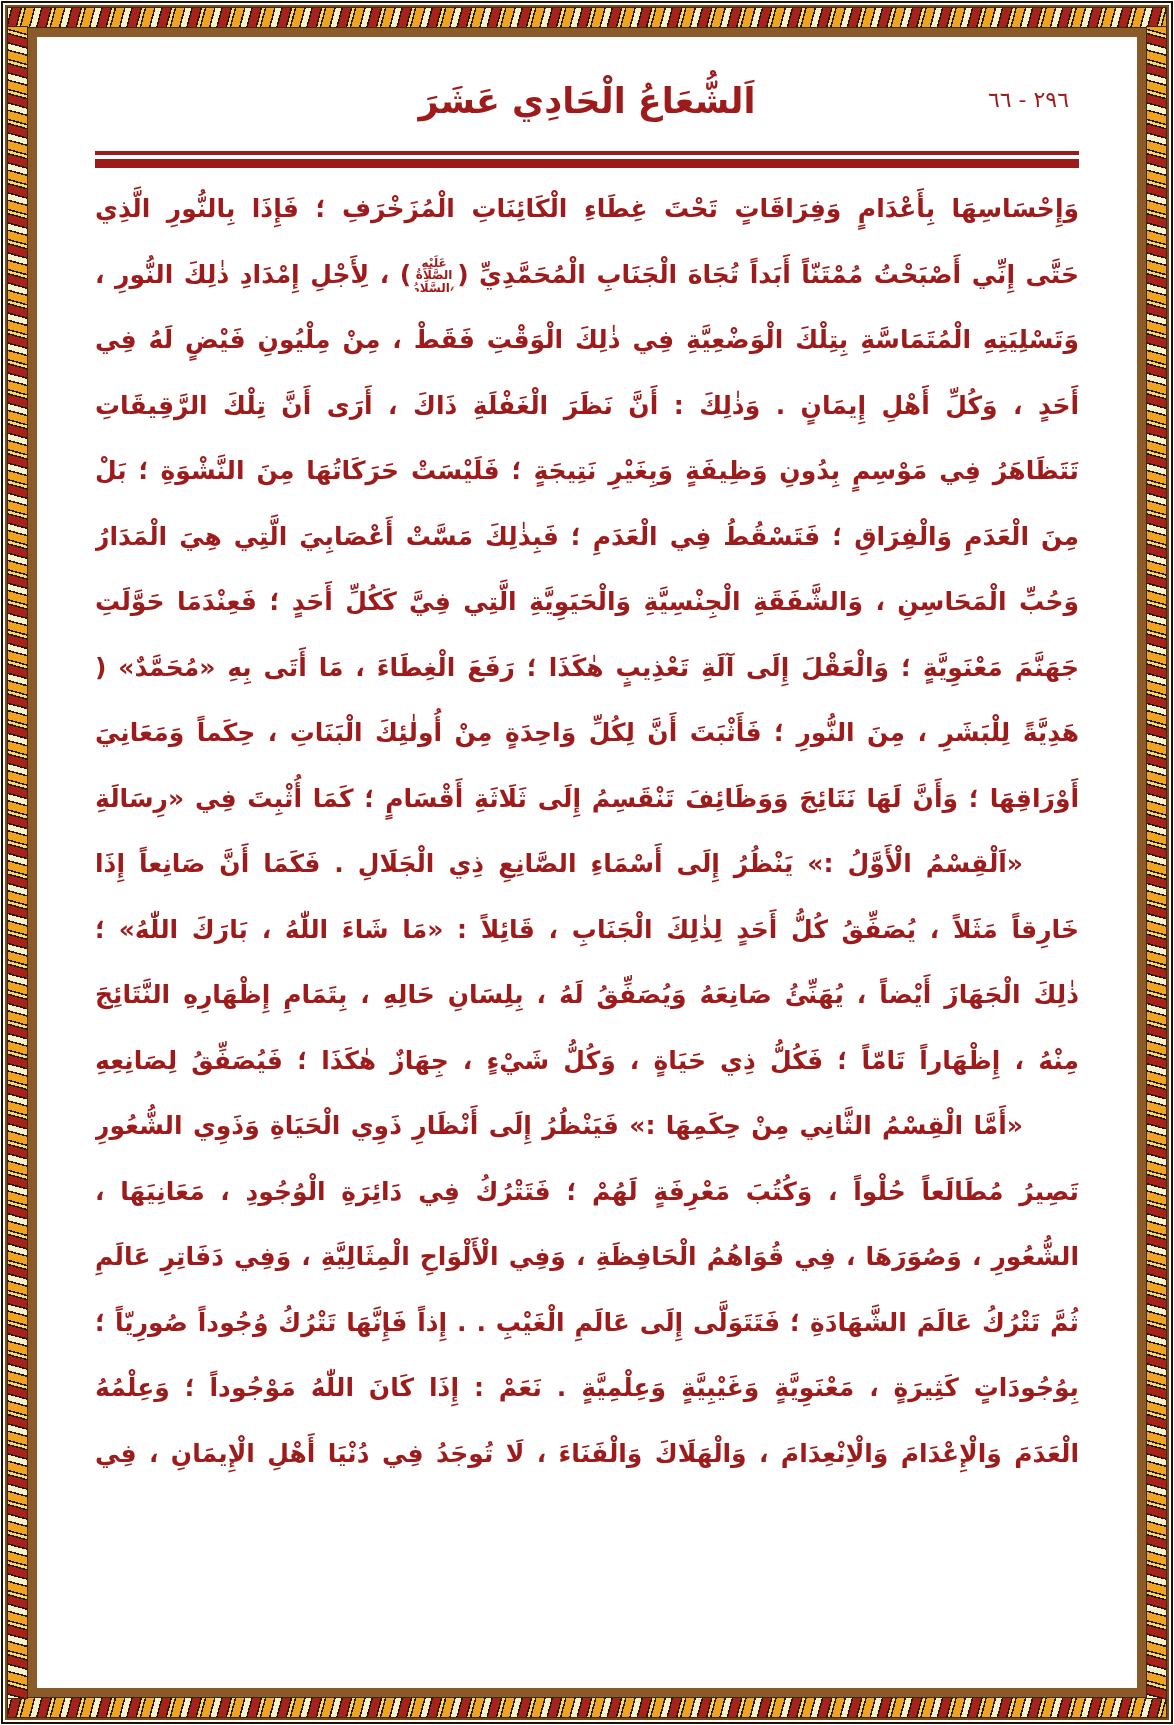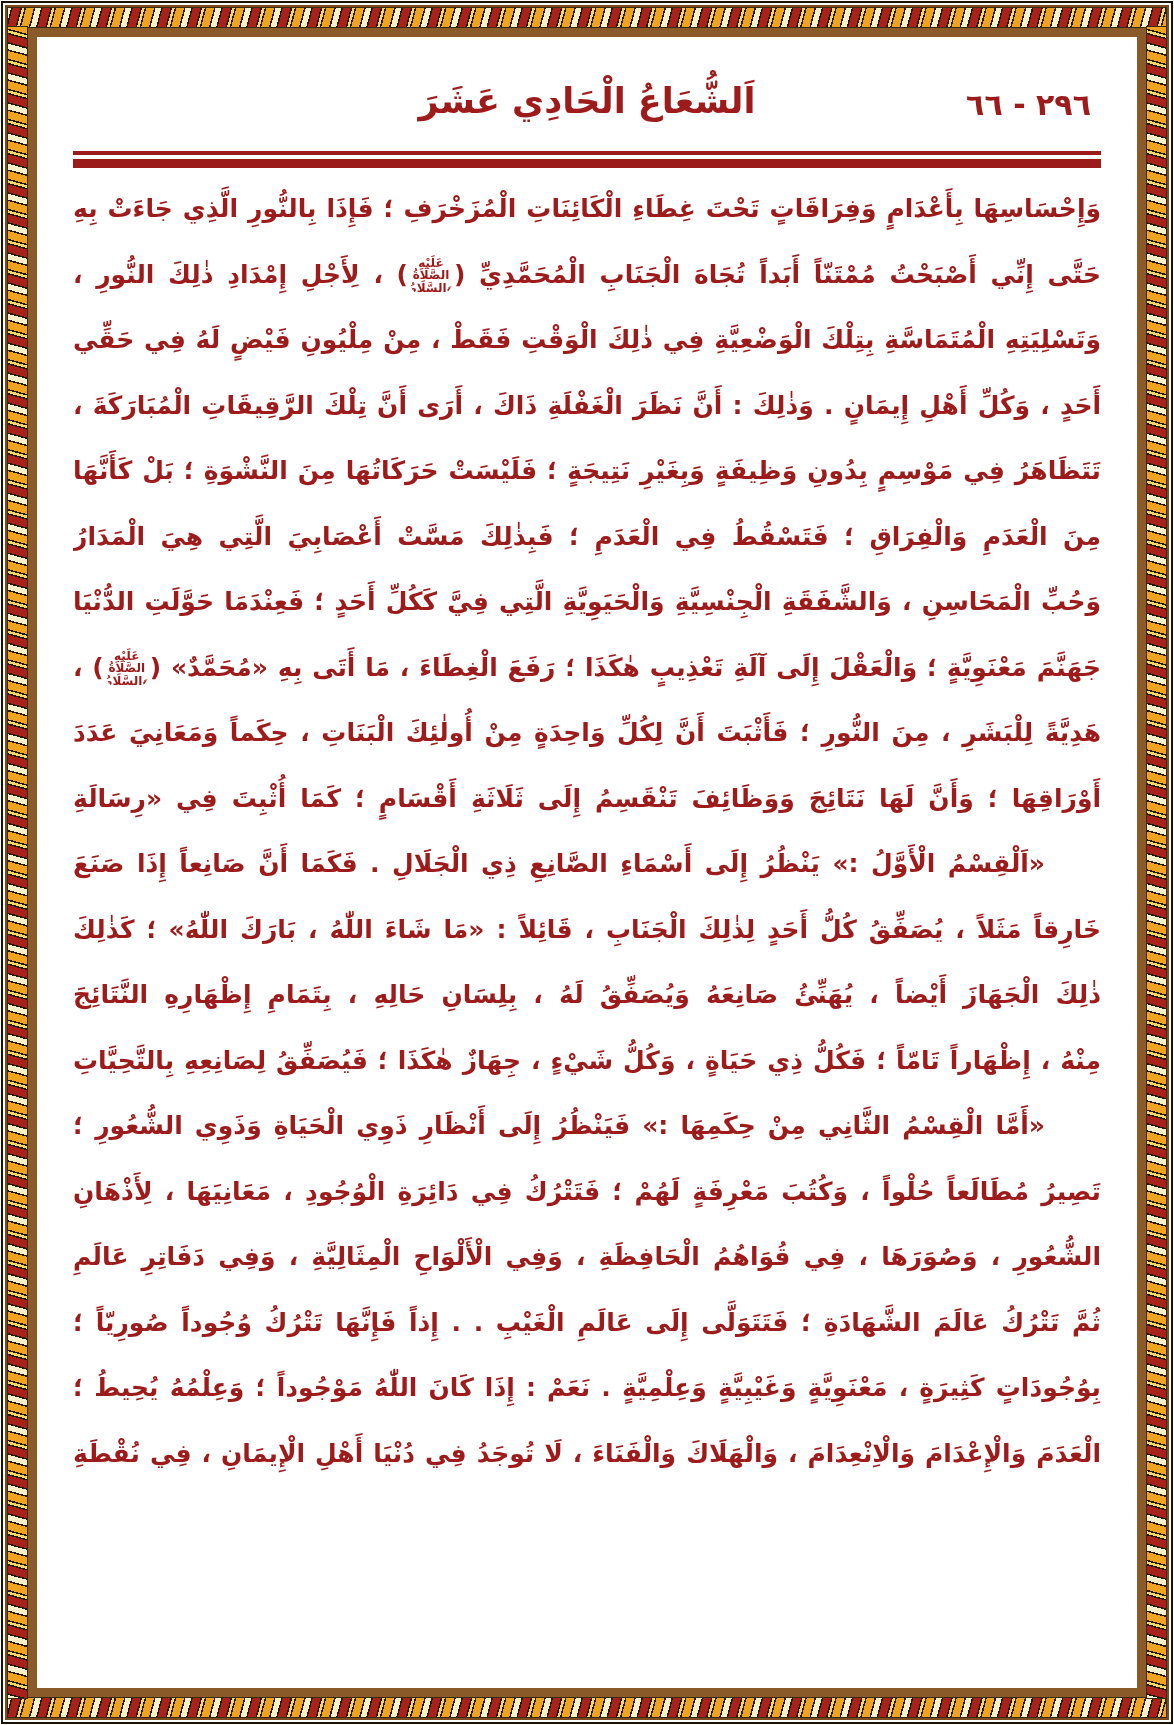--- a/index.html
+++ b/index.html
@@ -37,24 +37,24 @@
       var(--chain-cream) 0 3px,  #27190a 3px 4.5px,
       var(--chain-red) 4.5px 12px, #27190a 12px 13.5px,
       var(--chain-pale) 13.5px 16px, #27190a 16px 17.5px,
       var(--chain-gold) 17.5px 25px, #27190a 25px 26.5px,
       var(--chain-cream) 26.5px 29px);}
   .chain.left{left:7px;}
   .chain.right{right:7px;}
   .frame-brown-ring{position:absolute;inset:28px;border:9px solid var(--frame-brown);pointer-events:none;}
 
   
-  .content{position:absolute;inset:37px;padding:0 36px;direction:rtl;color:var(--ink);}
+  .content{position:absolute;inset:37px;padding:0 58px;direction:rtl;color:var(--ink);}
   .header{position:relative;margin-top:44px;height:62px;}
   .title{position:absolute;left:0;right:0;text-align:center;font-size:35px;font-weight:bold;letter-spacing:0;}
-  .page-number{position:absolute;left:auto;right:10px;top:6px;font-size:30px;font-weight:bold;direction:rtl;}
+  .page-number{position:absolute;left:auto;right:10px;top:6px;font-size:22px;font-weight:normal;direction:rtl;}
   .rule{margin-top:8px;}
   .rule-thin{height:4px;background:var(--rule);}
   .rule-thick{height:9px;background:var(--rule);margin-top:4px;}
 
   .body-text{margin-top:8px;font-weight:bold;font-size:25px;}
   .line{
     line-height:65.5px;height:65.5px;overflow:hidden;
     text-align:justify;text-align-last:justify;
     word-spacing:1px;
   }

